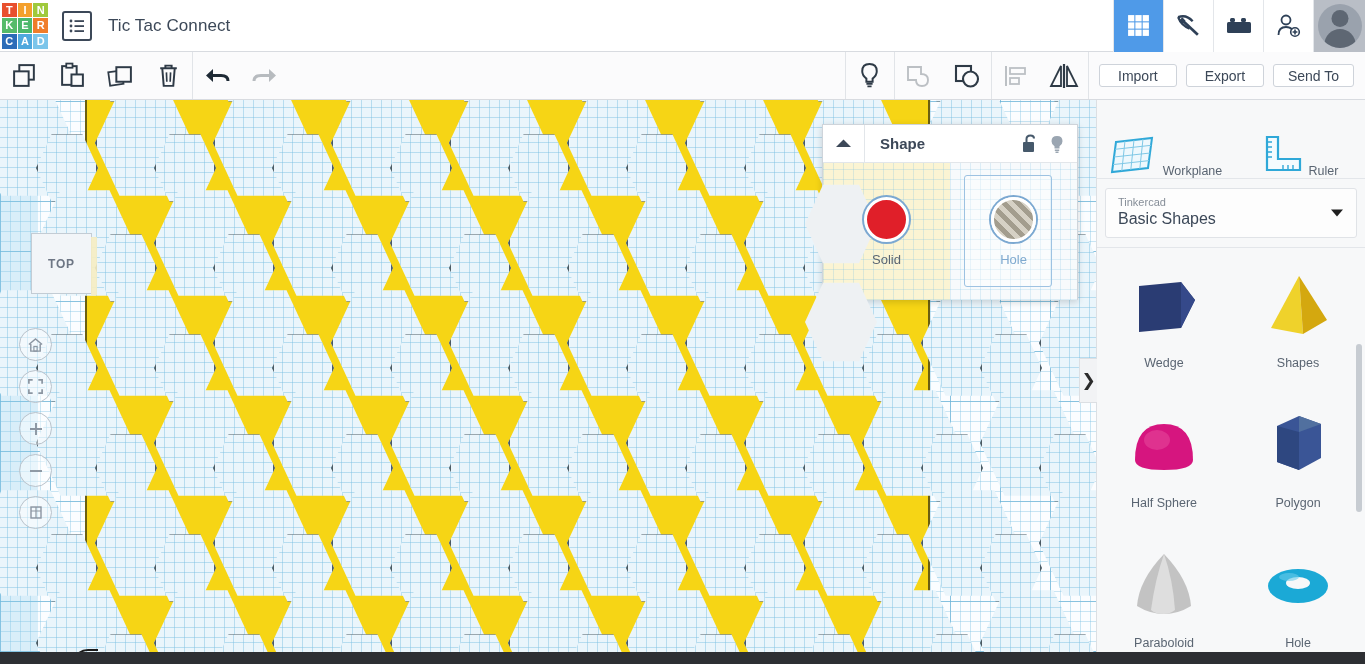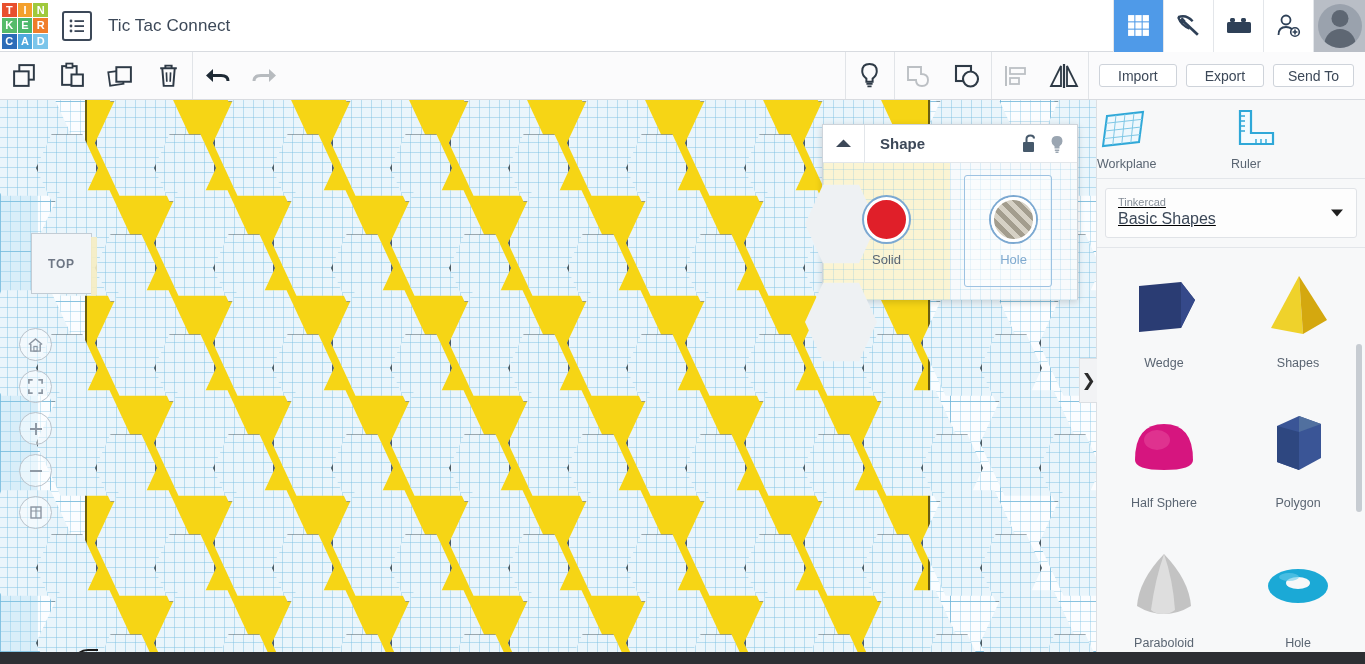--- a/index.html
+++ b/index.html
@@ -203,25 +203,25 @@
     font-size: 17px; color: #2b2b2b; cursor: pointer; z-index: 15;
   }
 
   
   .sidebar {
     position: absolute; left: 1096px; top: 100px; width: 269px; height: 552px;
     background: #f7f8f9; border-left: 1px solid #dcdfe3;
   }
   .sb-tools { display: flex; height: 79px; border-bottom: 1px solid #e3e6ea; background: #f7f8f9; }
   .sb-tool {
-    flex: 1; display: flex; flex-direction: column; align-items: flex-start;
+    flex: 1; display: flex; flex-direction: row; align-items: flex-end;
     justify-content: center; gap: 5px; cursor: pointer;
   }
   .sb-tool-lbl { font-size: 12.5px; color: #5a6572; }
-  .sb-drop-wrap { padding: 9px 8px; text-decoration: underline; }
+  .sb-drop-wrap { padding: 9px 8px; }
   .sb-drop {
     background: #fdfdfd; border: 1px solid #e0e3e7; border-radius: 3px;
     padding: 7px 12px 9px; position: relative; cursor: pointer;
   }
   .sb-drop-small { font-size: 11px; color: #868e98; }
   .sb-drop-main { font-size: 16px; color: #3c4858; margin-top: 2px; }
   .sb-caret {
     position: absolute; right: 13px; top: 50%; transform: translateY(-50%);
     width: 0; height: 0; border-left: 6px solid transparent;
     border-right: 6px solid transparent; border-top: 7px solid #1f1f1f;

